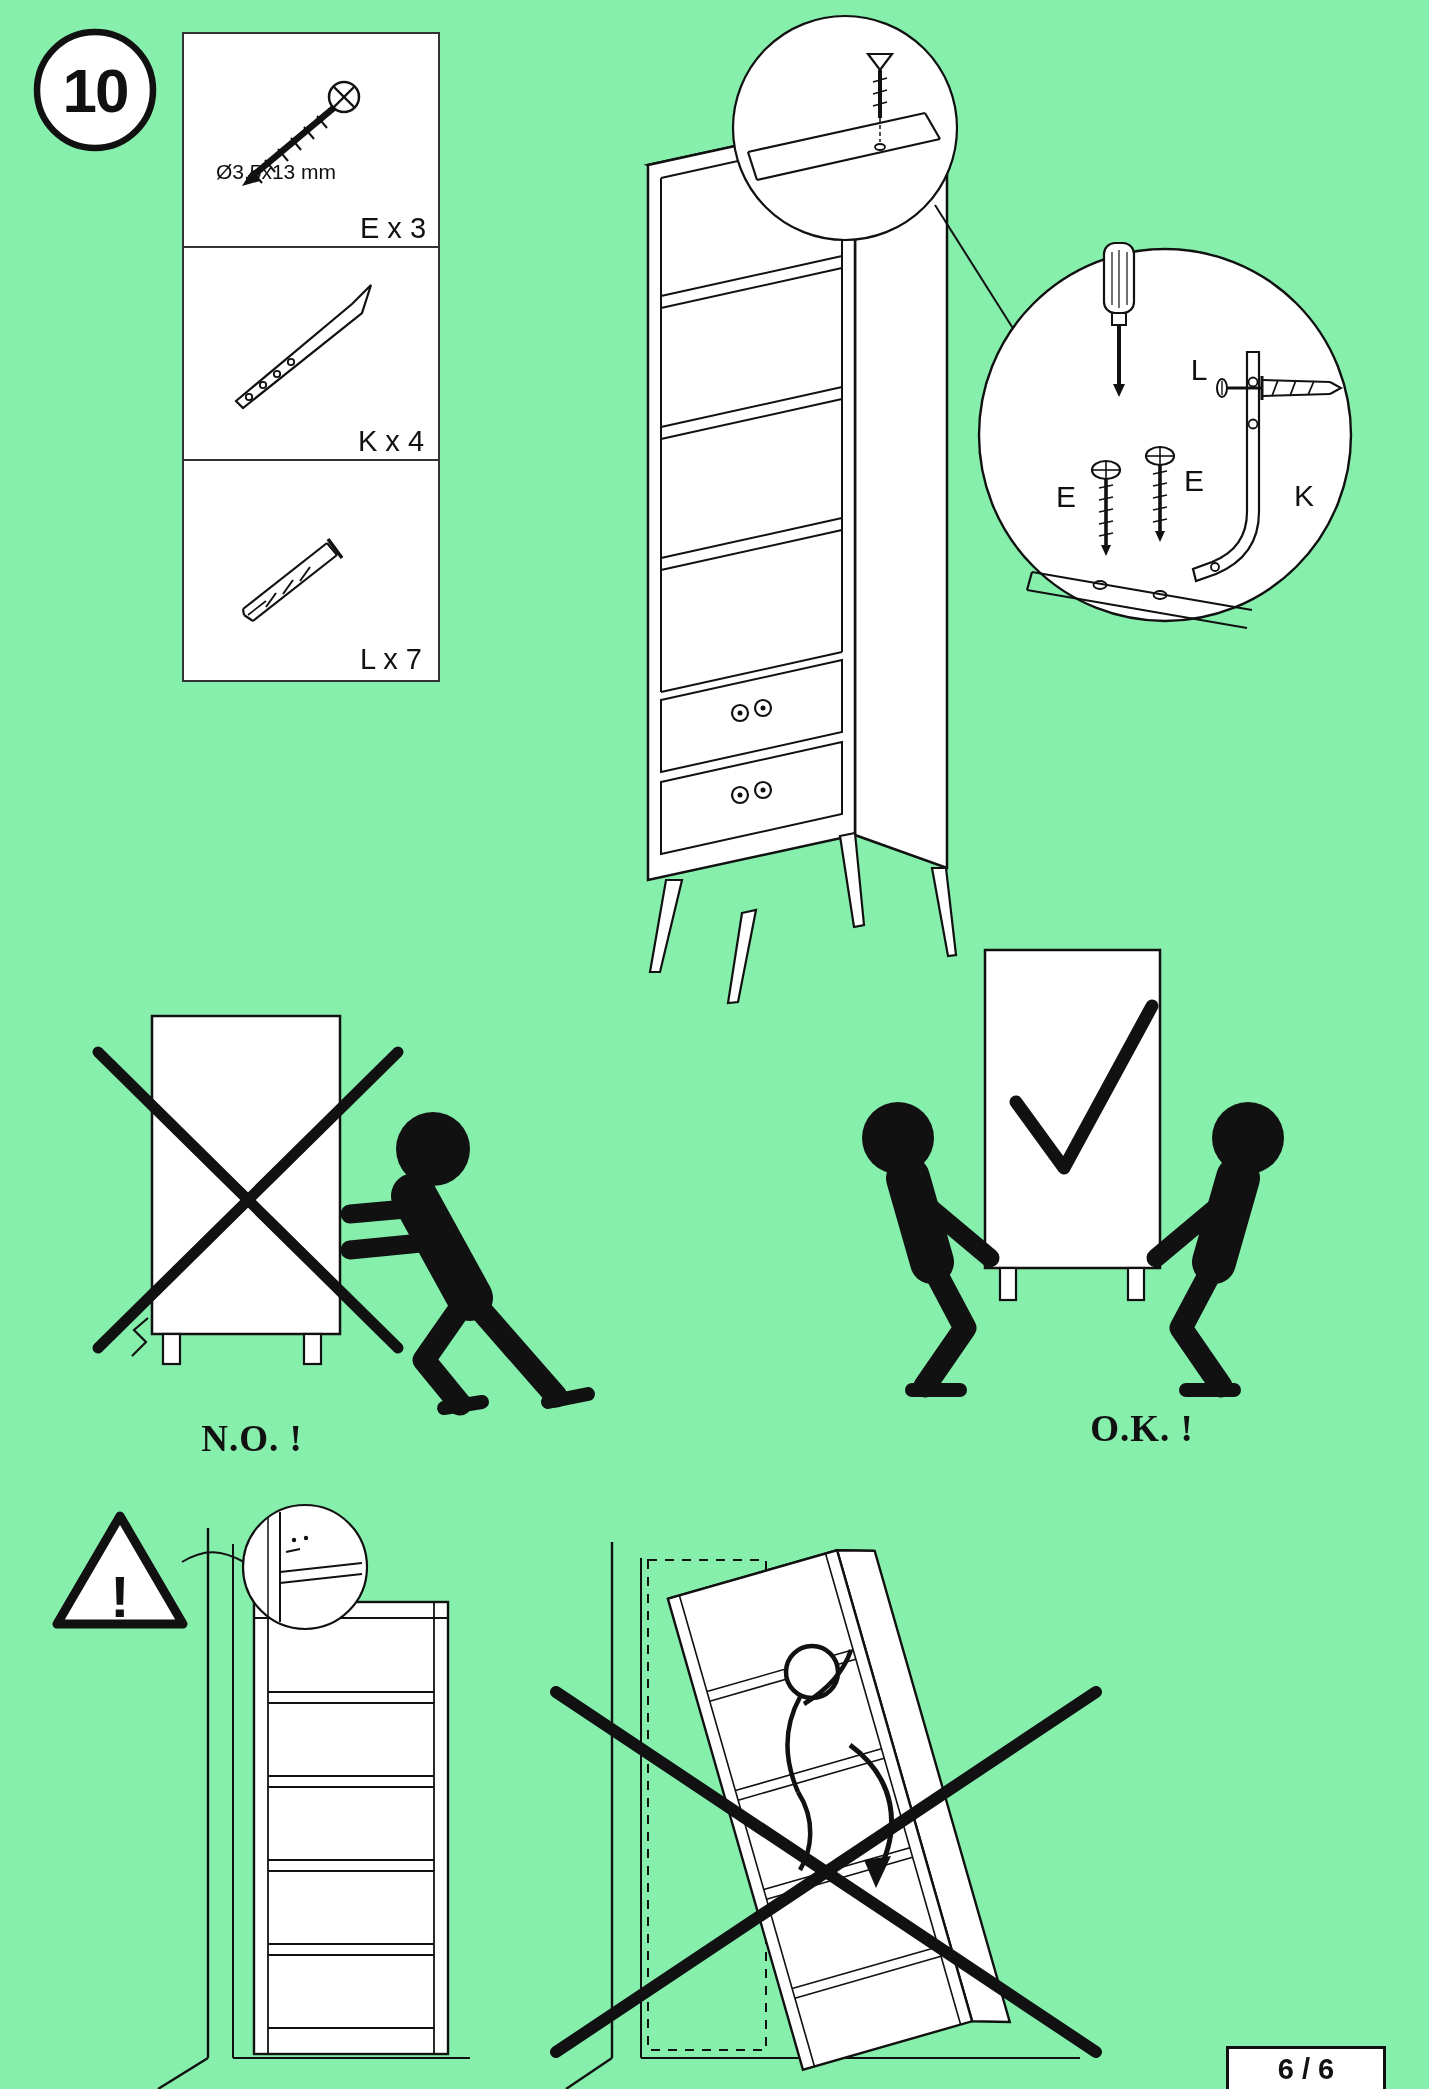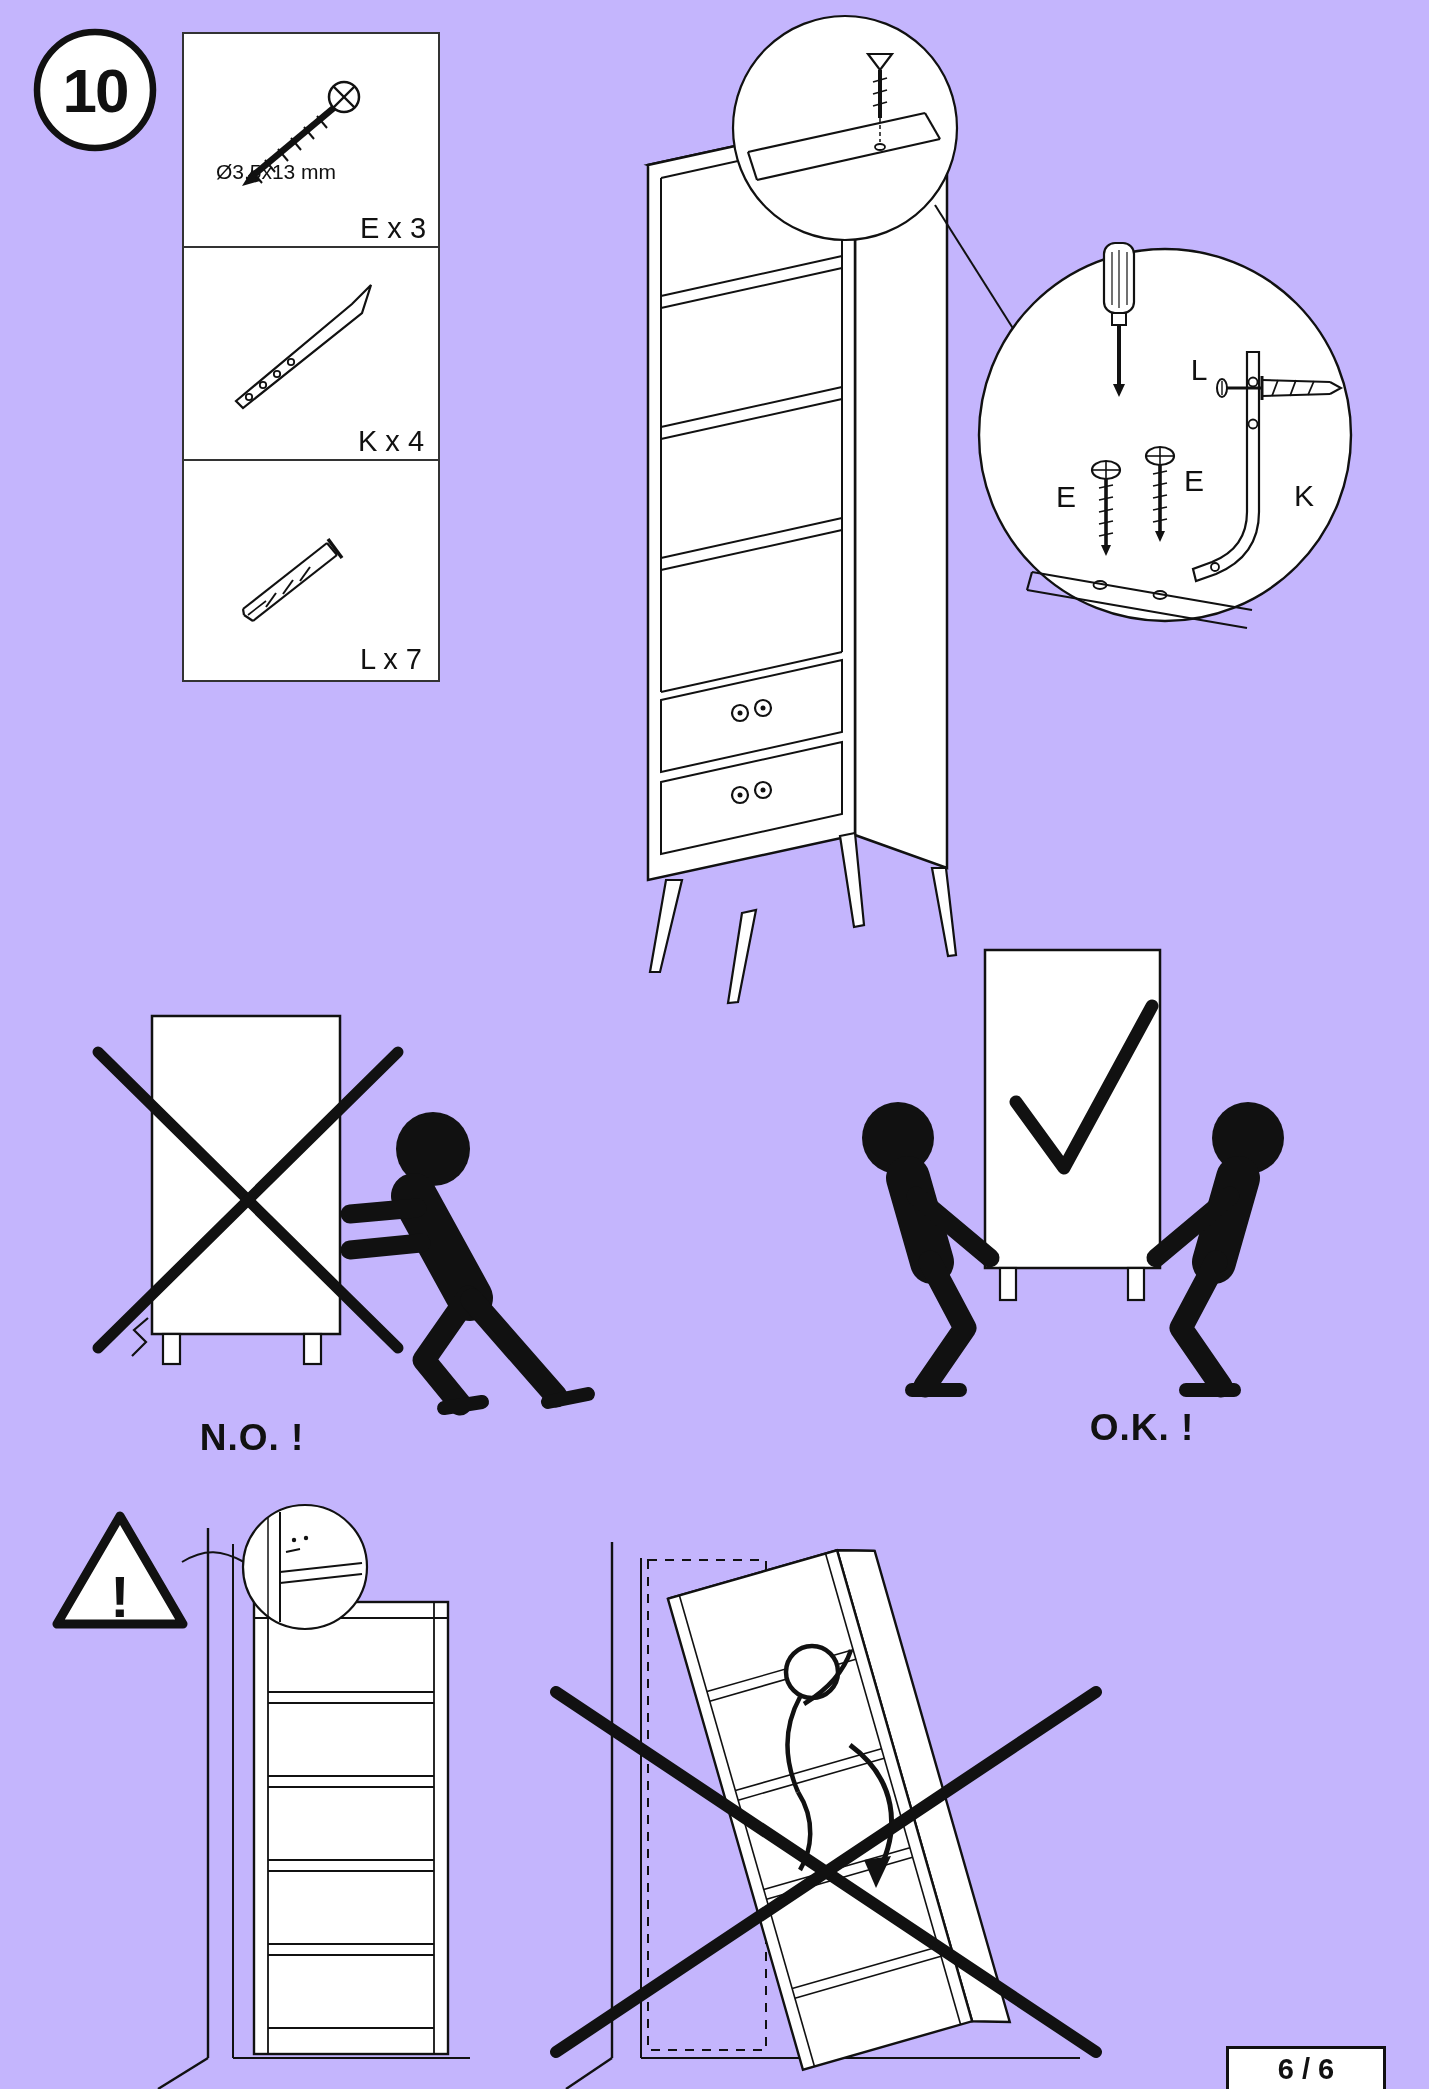--- a/index.html
+++ b/index.html
@@ -1,26 +1,26 @@
 <!DOCTYPE html>
 <html><head>
 <meta charset="utf-8">
 <style>
   html,body{margin:0;padding:0;background:#fff;}
   #page{
-    position:relative;width:1429px;height:2089px;background:#c4b5fd;
+    position:relative;width:1429px;height:2089px;background:#86efac;
     font-family:"Liberation Sans",sans-serif;color:#111;overflow:hidden;
   }
   #art-layer{position:absolute;left:0;top:0;}
   .lbl{position:absolute;transform:translate(-50%,-50%);white-space:nowrap;color:#111;}
   #step-number{font-size:62px;font-weight:800;letter-spacing:-2px;}
   .dim{font-size:21px;margin-left:10px;}
   .qty{font-size:29px;}
   .detail-label{font-size:30px;}
-  .caption{font-size:37px;font-weight:800;letter-spacing:1px;}
+  .caption{font-size:37px;font-weight:800;letter-spacing:1px;font-family:Liberation Serif, serif;}
   #warning-mark{font-size:58px;font-weight:900;}
   #page-number-box{
     position:absolute;left:1226px;top:2046px;width:154px;height:40px;
     border:3px solid #111;display:flex;align-items:center;justify-content:center;
     font-size:29px;font-weight:700;background:#fff;
   }
 </style>
 </head>
 <body>
 

